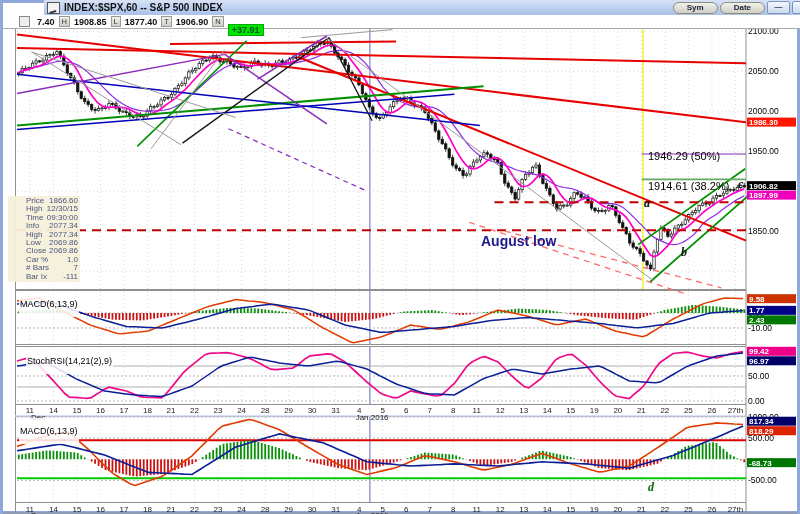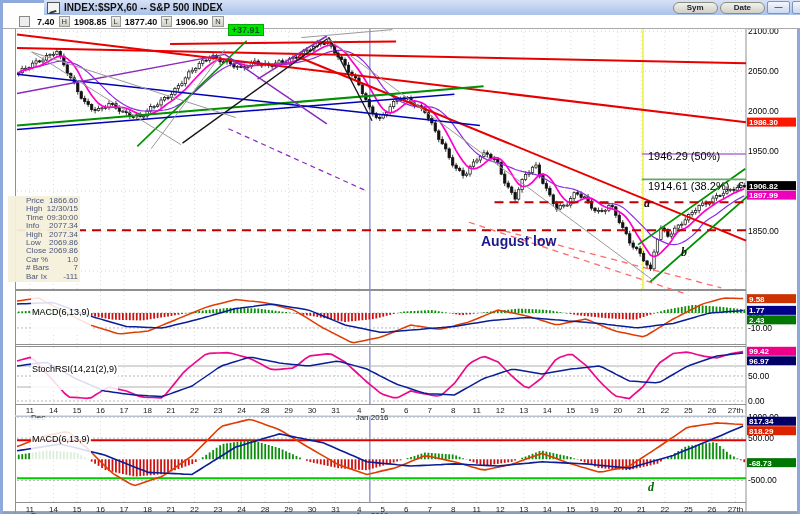--- a/index.html
+++ b/index.html
@@ -24,21 +24,21 @@
     border-bottom:1px solid #aaa;display:flex;align-items:center;font-size:9px;z-index:25;padding-left:14px;}
   .qicon{width:9px;height:9px;border:1px solid #888;background:#eee;margin:0 3px 0 2px;}
   .qval{font-weight:bold;color:#111;margin:0 4px;}
   .qlab{font-size:7.5px;background:linear-gradient(#f0f0ea,#cfcfc4);border:1px solid #999;
     padding:0 2px;color:#333;height:9px;line-height:9px;}
   .qnet{background:#00e400;border:1px solid #0a0;padding:0 3px;font-weight:bold;color:#052;margin-top:16px;}
   .ovl{position:absolute;z-index:20;}
   #tooltip{left:8px;top:196px;width:68px;background:rgba(245,240,218,0.95);
     font-size:8px;color:#4a557e;padding:1px 2px;line-height:8.4px;}
   #tooltip .tr{display:flex;justify-content:space-between;padding-left:16px;}
-  .plabel{font-size:9px;color:#000;background:rgba(255,255,255,0.85);padding:16px 1px;margin-left:12px;}
+  .plabel{font-size:9px;color:#000;background:rgba(255,255,255,0.85);padding:8px 1px;}
   .fiblab{font-size:11px;}
   #auglow{font-size:14px;font-weight:bold;color:#1a1a8c;}
   .wave{font-family:"Liberation Serif",serif;font-style:italic;font-weight:bold;
     font-size:12px;color:#111;}
   #wave-d{color:#006600;}
 </style>
 </head>
 <body>
 
 <div id="win">
@@ -1257,21 +1257,21 @@
         <span># Bars</span>
         <span>7</span>
       </div>
       <div class="tr">
         <span>Bar Ix</span>
         <span>-111</span>
       </div>
     </div>
 
   <div class="ovl plabel" style="left:19px;top:291px">MACD(6,13,9)</div>
-  <div class="ovl plabel" style="left:19px;top:348px">StochRSI(14,21(2),9)</div>
+  <div class="ovl plabel" style="left:26px;top:348px">StochRSI(14,21(2),9)</div>
   <div class="ovl plabel" style="left:19px;top:418px">MACD(6,13,9)</div>
 
   <div class="ovl fiblab" id="fib50" style="left:648px;top:150px">1946.29 (50%)</div>
   <div class="ovl fiblab" id="fib382" style="left:648px;top:180px">1914.61 (38.2%)</div>
   <div class="ovl" id="auglow" style="left:481px;top:233px">August low</div>
 
   <div class="ovl wave" style="left:644px;top:196px">a</div>
   <div class="ovl wave" style="left:681px;top:245px">b</div>
   <div class="ovl wave" style="left:738px;top:177px">c</div>
   <div class="ovl wave" id="wave-d" style="left:648px;top:480px">d</div>

